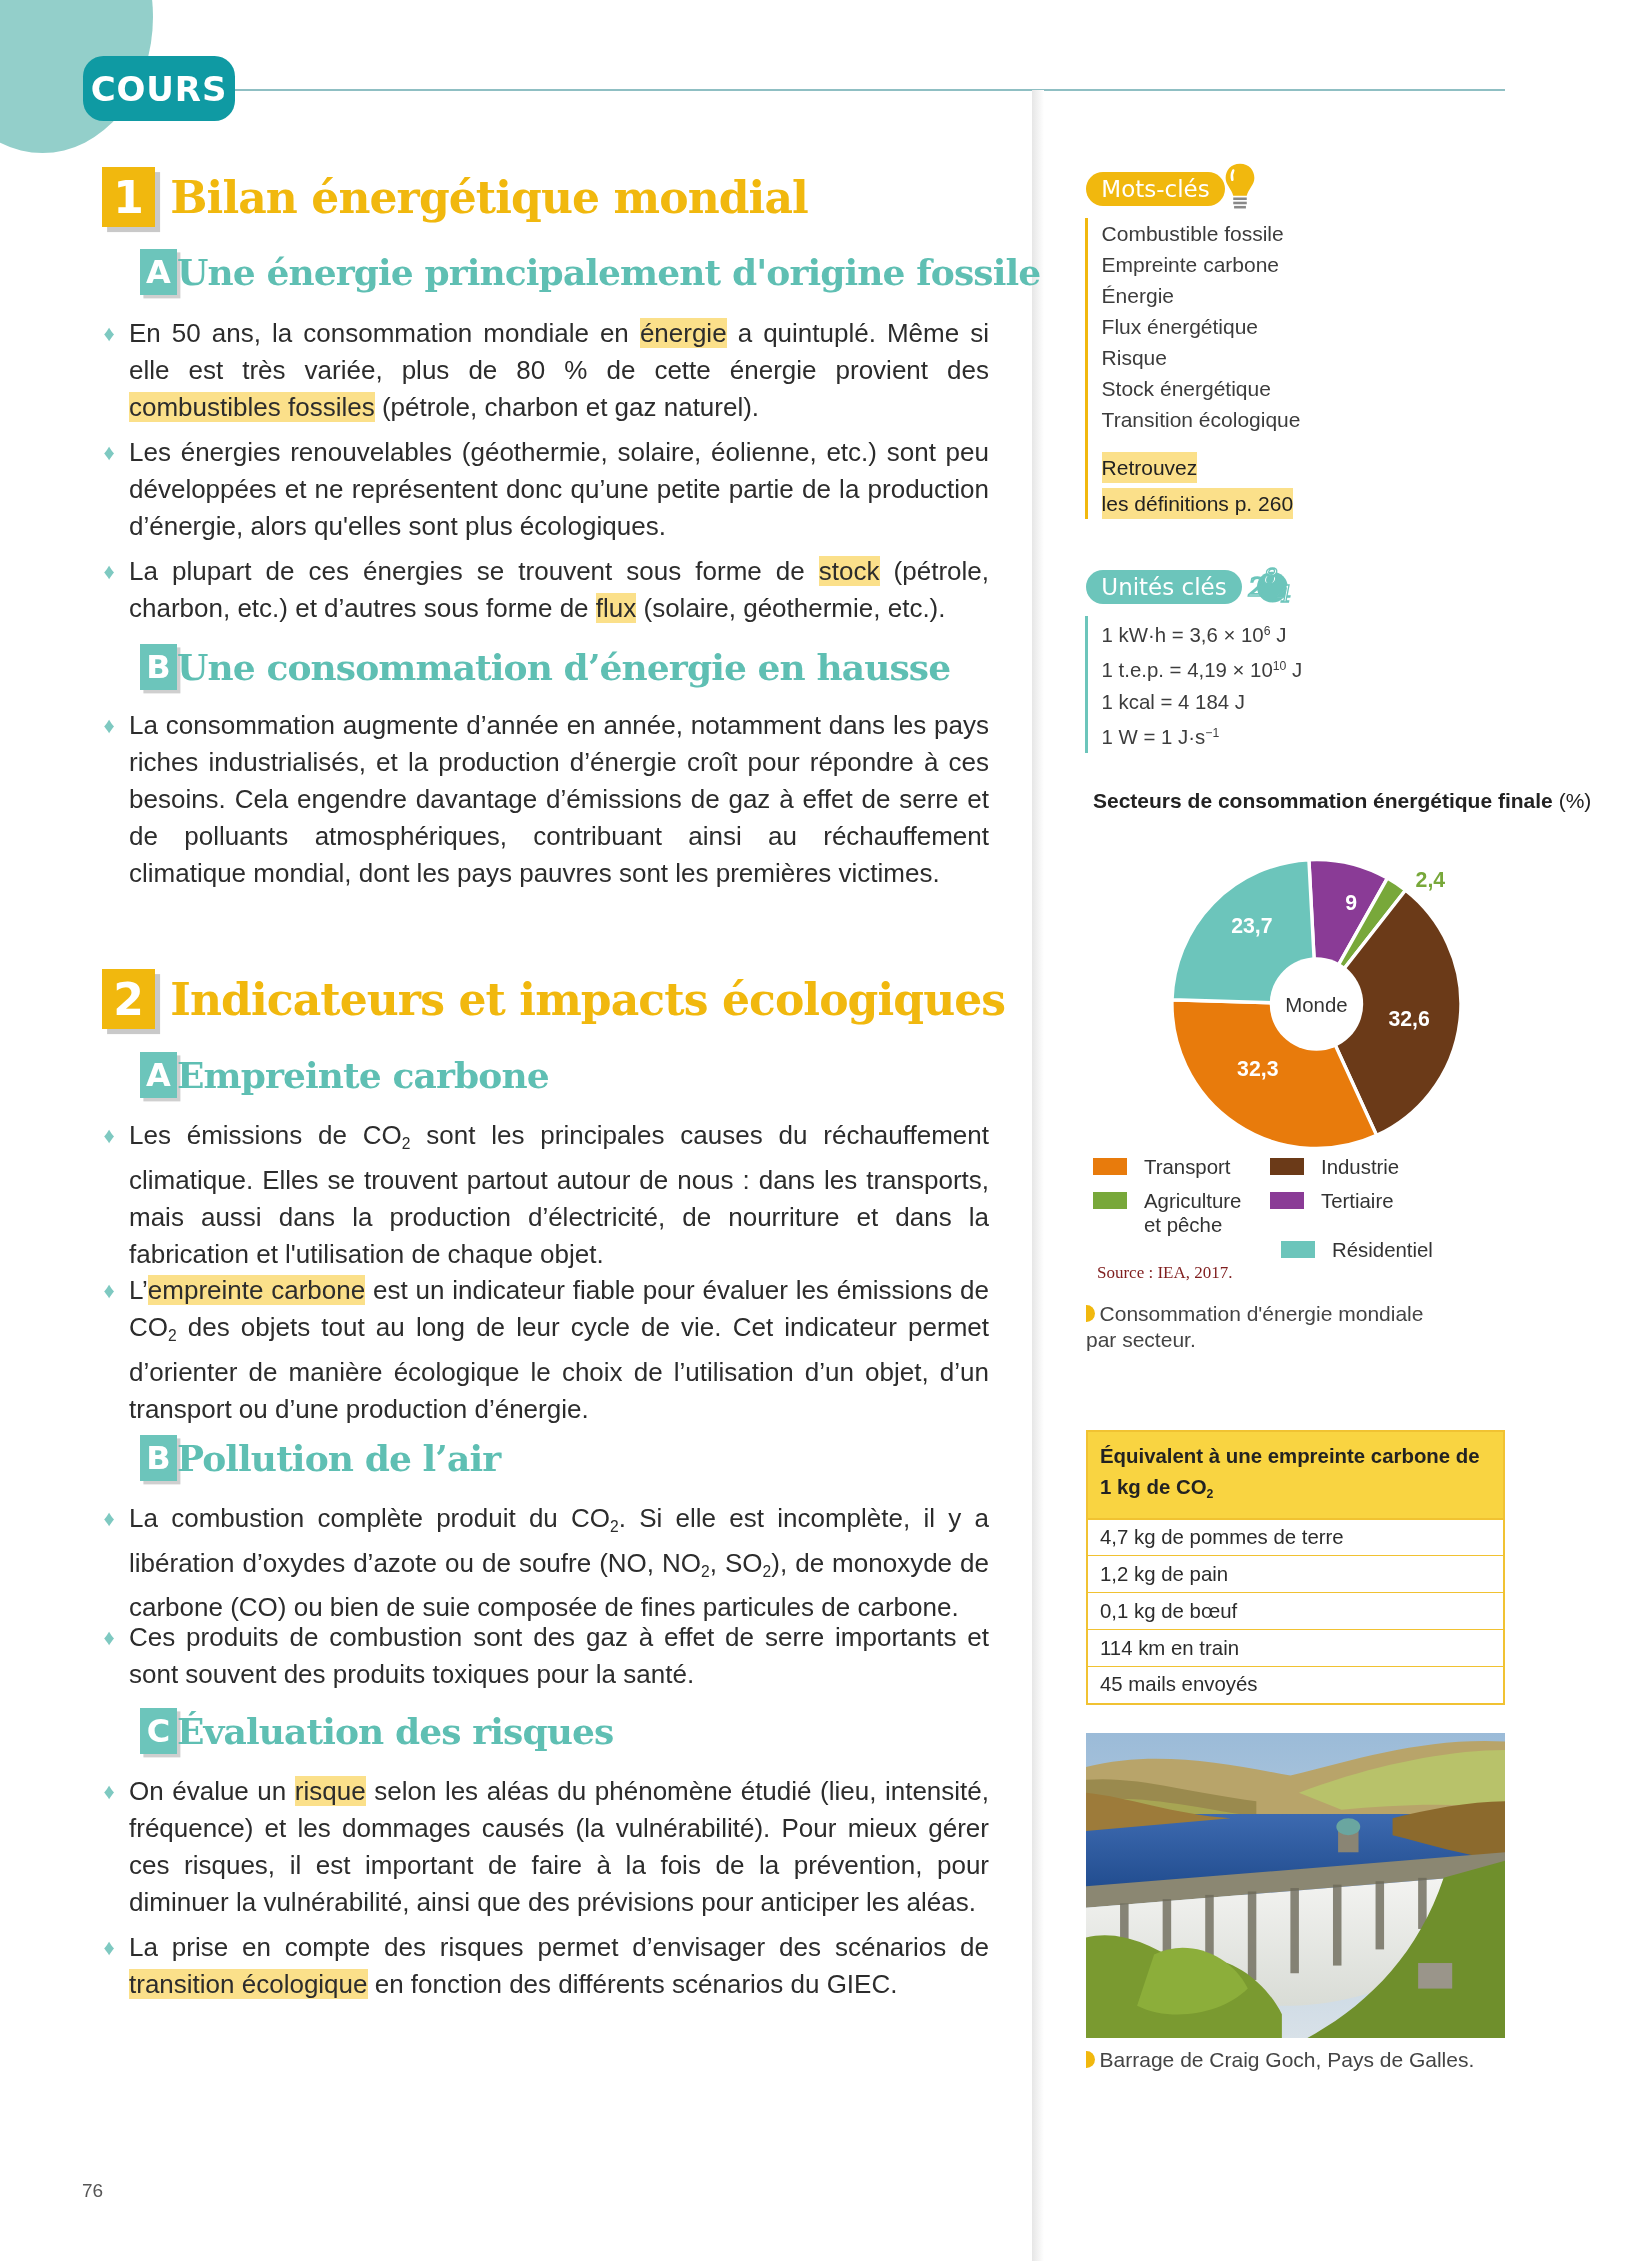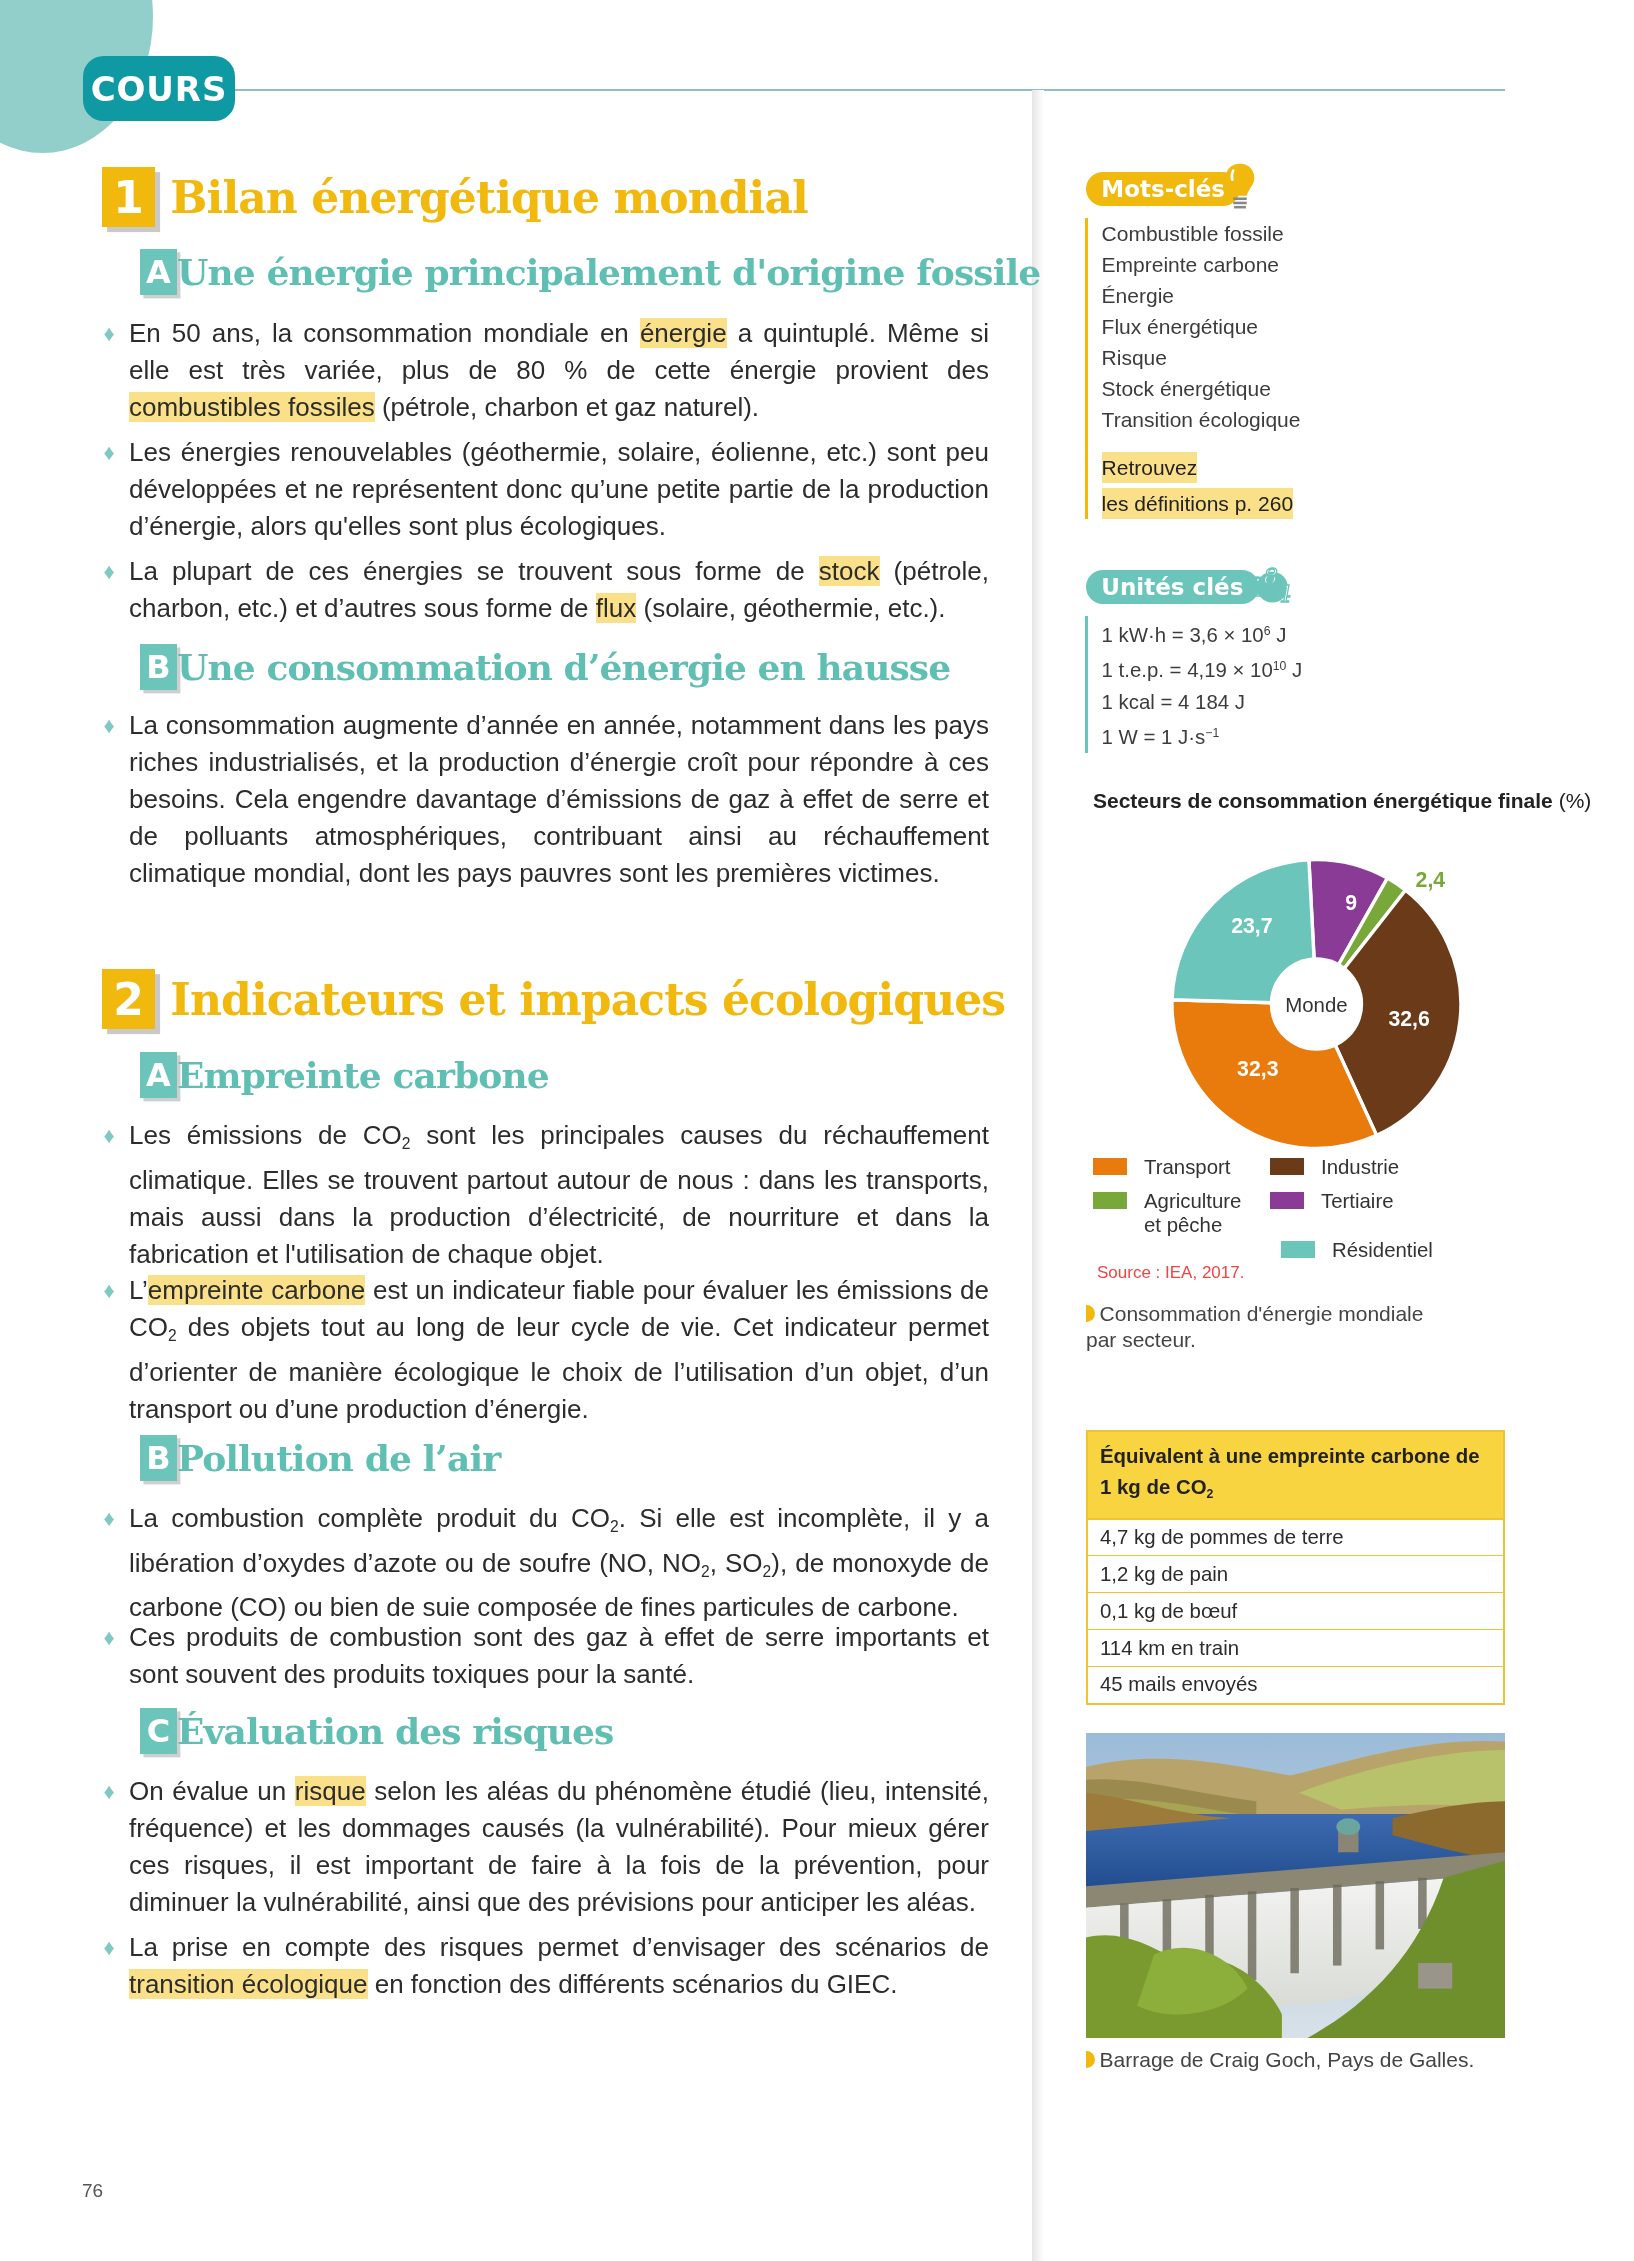--- a/index.html
+++ b/index.html
@@ -19,34 +19,34 @@
 
   .para { position: absolute; left: 129px; width: 860px; font-size: 26px; line-height: 37px; color: #2c2c2c; text-align: justify; font-family: "Liberation Sans", sans-serif; }
   .para .bullet { position: absolute; left: -25.5px; top: 0; color: #7ec9c1; font-size: 22px; }
   .hl { background: #fbe08a; }
   sub { font-size: 0.6em; vertical-align: -0.3em; }
   sup { font-size: 0.6em; vertical-align: 0.6em; }
 
   .page-num { position: absolute; left: 82px; top: 2180px; font-size: 19px; color: #555; }
 
   
-  .pill { position: absolute; height: 34px; border-radius: 17px; color: #fff; font-weight: bold; font-size: 23px; display: flex; align-items: center; padding: 0 15.3px; font-family: "DejaVu Sans", sans-serif; }
+  .pill { position: absolute; height: 34px; border-radius: 17px; color: #fff; font-weight: normal; font-size: 23px; display: flex; align-items: center; padding: 0 15.3px; font-family: "DejaVu Sans", sans-serif; }
   .pill.yellow { background: #f1b80e; }
   .pill.teal { background: #6cc5bb; }
   .kw-list { position: absolute; left: 1085px; top: 218px; border-left: 3.4px solid #f1b80e; padding-left: 13.6px; font-size: 21px; line-height: 31px; color: #3c3c3c; }
   .kw-list .retro { display: inline-block; background: #fbe08a; color: #222; margin-top: 5.1px; }
   .units { position: absolute; left: 1085px; top: 616px; border-left: 3.4px solid #6cc5bb; padding-left: 13.6px; font-size: 20.4px; line-height: 31px; color: #3c3c3c; }
 
   .chart-title { position: absolute; left: 1093px; top: 788px; font-size: 21px; line-height: 25.5px; font-weight: bold; color: #222; }
   .chart-title .nb { font-weight: normal; }
   .pie { position: absolute; left: 1166px; top: 851px; }
   .legend { position: absolute; left: 1093px; top: 1155px; font-size: 20.4px; line-height: 24px; color: #333; }
   .leg-item { position: absolute; display: flex; align-items: flex-start; white-space: nowrap; }
   .leg-swatch { width: 34px; height: 17px; margin-top: 3.4px; margin-right: 17px; }
-  .source { position: absolute; left: 1097px; top: 1263px; font-size: 17px; color: #ef4444; }
+  .source { position: absolute; left: 1097px; top: 1263px; font-size: 17px; color: #7f1d1d; font-family: Liberation Serif, serif; }
   .caption { position: absolute; font-size: 21px; line-height: 25.5px; color: #444; }
   .caption .half { display: inline-block; width: 8.5px; height: 17px; background: #f1b80e; border-radius: 0 8.5px 8.5px 0; margin-right: 5.1px; vertical-align: -0.9px; }
 
   .eq-table { position: absolute; left: 1086px; top: 1386px; width: 419px; border: 2.6px solid #f1c232; border-collapse: collapse; font-size: 20.4px; color: #2c2c2c; margin-top: 44px; }
   .eq-table th { background: #f9d441; text-align: left; padding: 8.5px 12px; font-size: 20.4px; line-height: 31px; font-weight: bold; color: #222; border-bottom: 2.6px solid #f1c232; }
   .eq-table td { padding: 5.1px 12px; height: 37px; border-bottom: 1.7px solid #f1c232; }
 
   .photo { position: absolute; left: 1086px; top: 1733px; width: 419px; height: 305px; overflow: hidden; }
 </style>
 </head>

